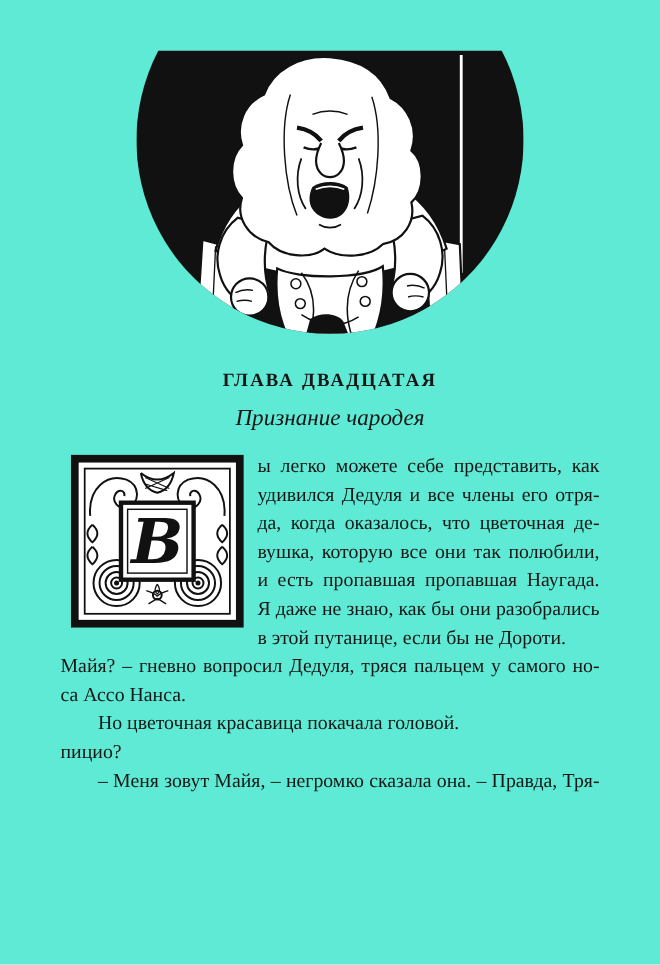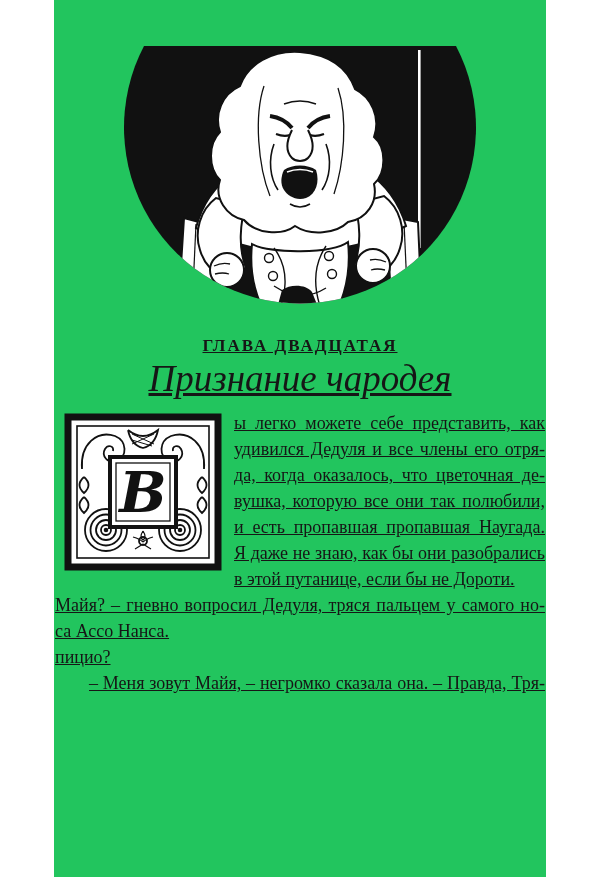--- a/index.html
+++ b/index.html
@@ -1,29 +1,28 @@
 <!DOCTYPE html>
 <html><head>
 <meta charset="utf-8">
 <style>
   html,body { margin:0; padding:0; background:#ffffff; }
   .page {
-    position:relative; width:492px; height:877px; margin:0 auto;
-    background:#22c55e; overflow:hidden; color:#161616;
+    position:relative; width:600px; height:877px; margin:0 auto;
+    background:#5eead4; overflow:hidden; color:#161616;
     font-family:"Liberation Serif", serif;
-    text-decoration:underline;
   }
   figure.illustration { margin:46px auto 0; width:352px; height:262px; display:block; }
   .chapter-heading {
     margin:28px 0 0; text-align:center; font-size:17px; font-weight:600;
     letter-spacing:2px; line-height:20px; font-family:"Liberation Serif", serif;
   }
   .chapter-title {
     margin:7px 0 0; text-align:center; font-style:italic; font-weight:normal;
-    font-size:37px; line-height:32px; font-family:"Liberation Serif", serif;
+    font-size:21px; line-height:32px; font-family:"Liberation Serif", serif;
   }
   .body-text {
     width:490px; margin:15px auto 0; font-size:18px; line-height:26px;
     text-align:justify;
   }
   .para { text-align:justify; }
   .tline { text-align-last:justify; }
   .tline.last { text-align-last:auto; }
   .tline.ind { text-indent:34px; }
   .dropcap { float:left; width:158px; height:158px; margin:3px 12px 3px 9px; }
@@ -126,18 +125,21 @@
         <div class="tline">и есть пропавшая пропавшая Наугада.</div>
         <div class="tline">Я даже не знаю, как бы они разобрались</div>
         <div class="tline last">в этой путанице, если бы не Дороти.</div>
       </div>
 
   <div class="para">
         <div class="tline">Майя? – гневно вопросил Дедуля, тряся пальцем у самого но-</div>
         <div class="tline last">са Ассо Нанса.</div>
       </div>
       <div class="para">
+        <div class="tline last ind">Но цветочная красавица покачала головой.</div>
+      </div>
+      <div class="para">
         <div class="tline last">пицио?</div>
         <div class="tline ind">– Меня зовут Майя, – негромко сказала она. – Правда, Тря-</div>
       </div>
     </section>
 
 </div>
 
 </body></html>

